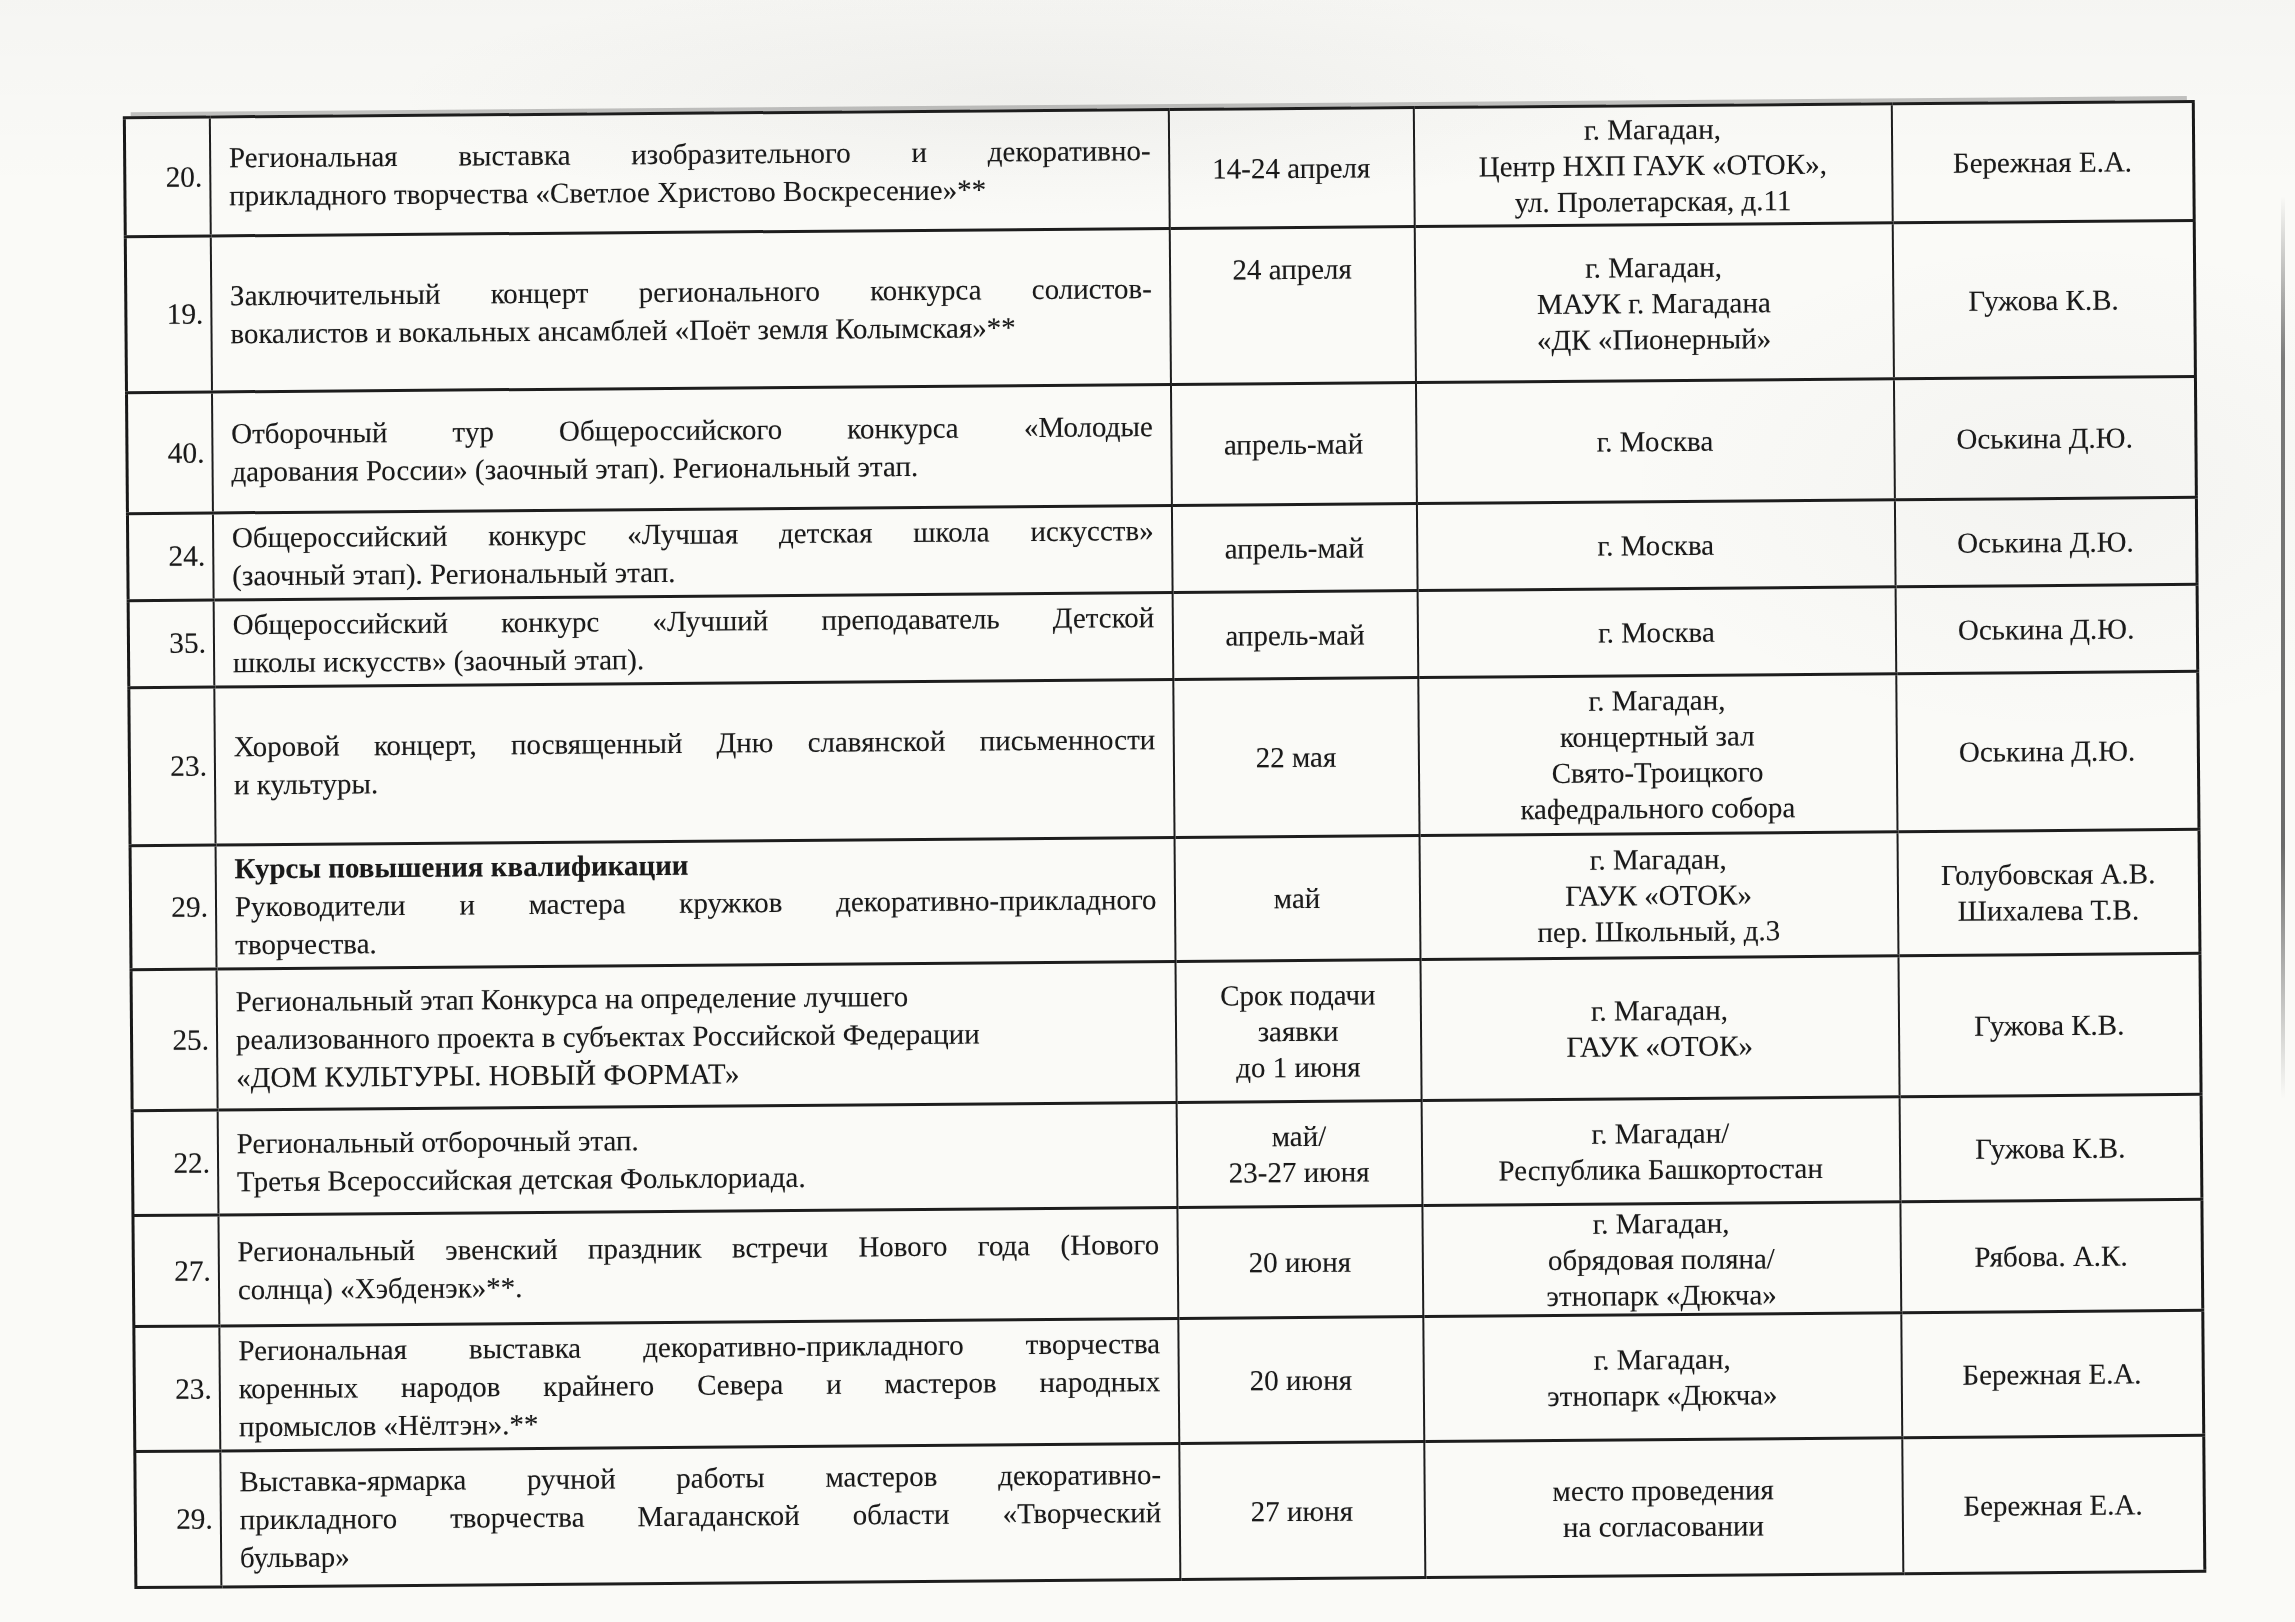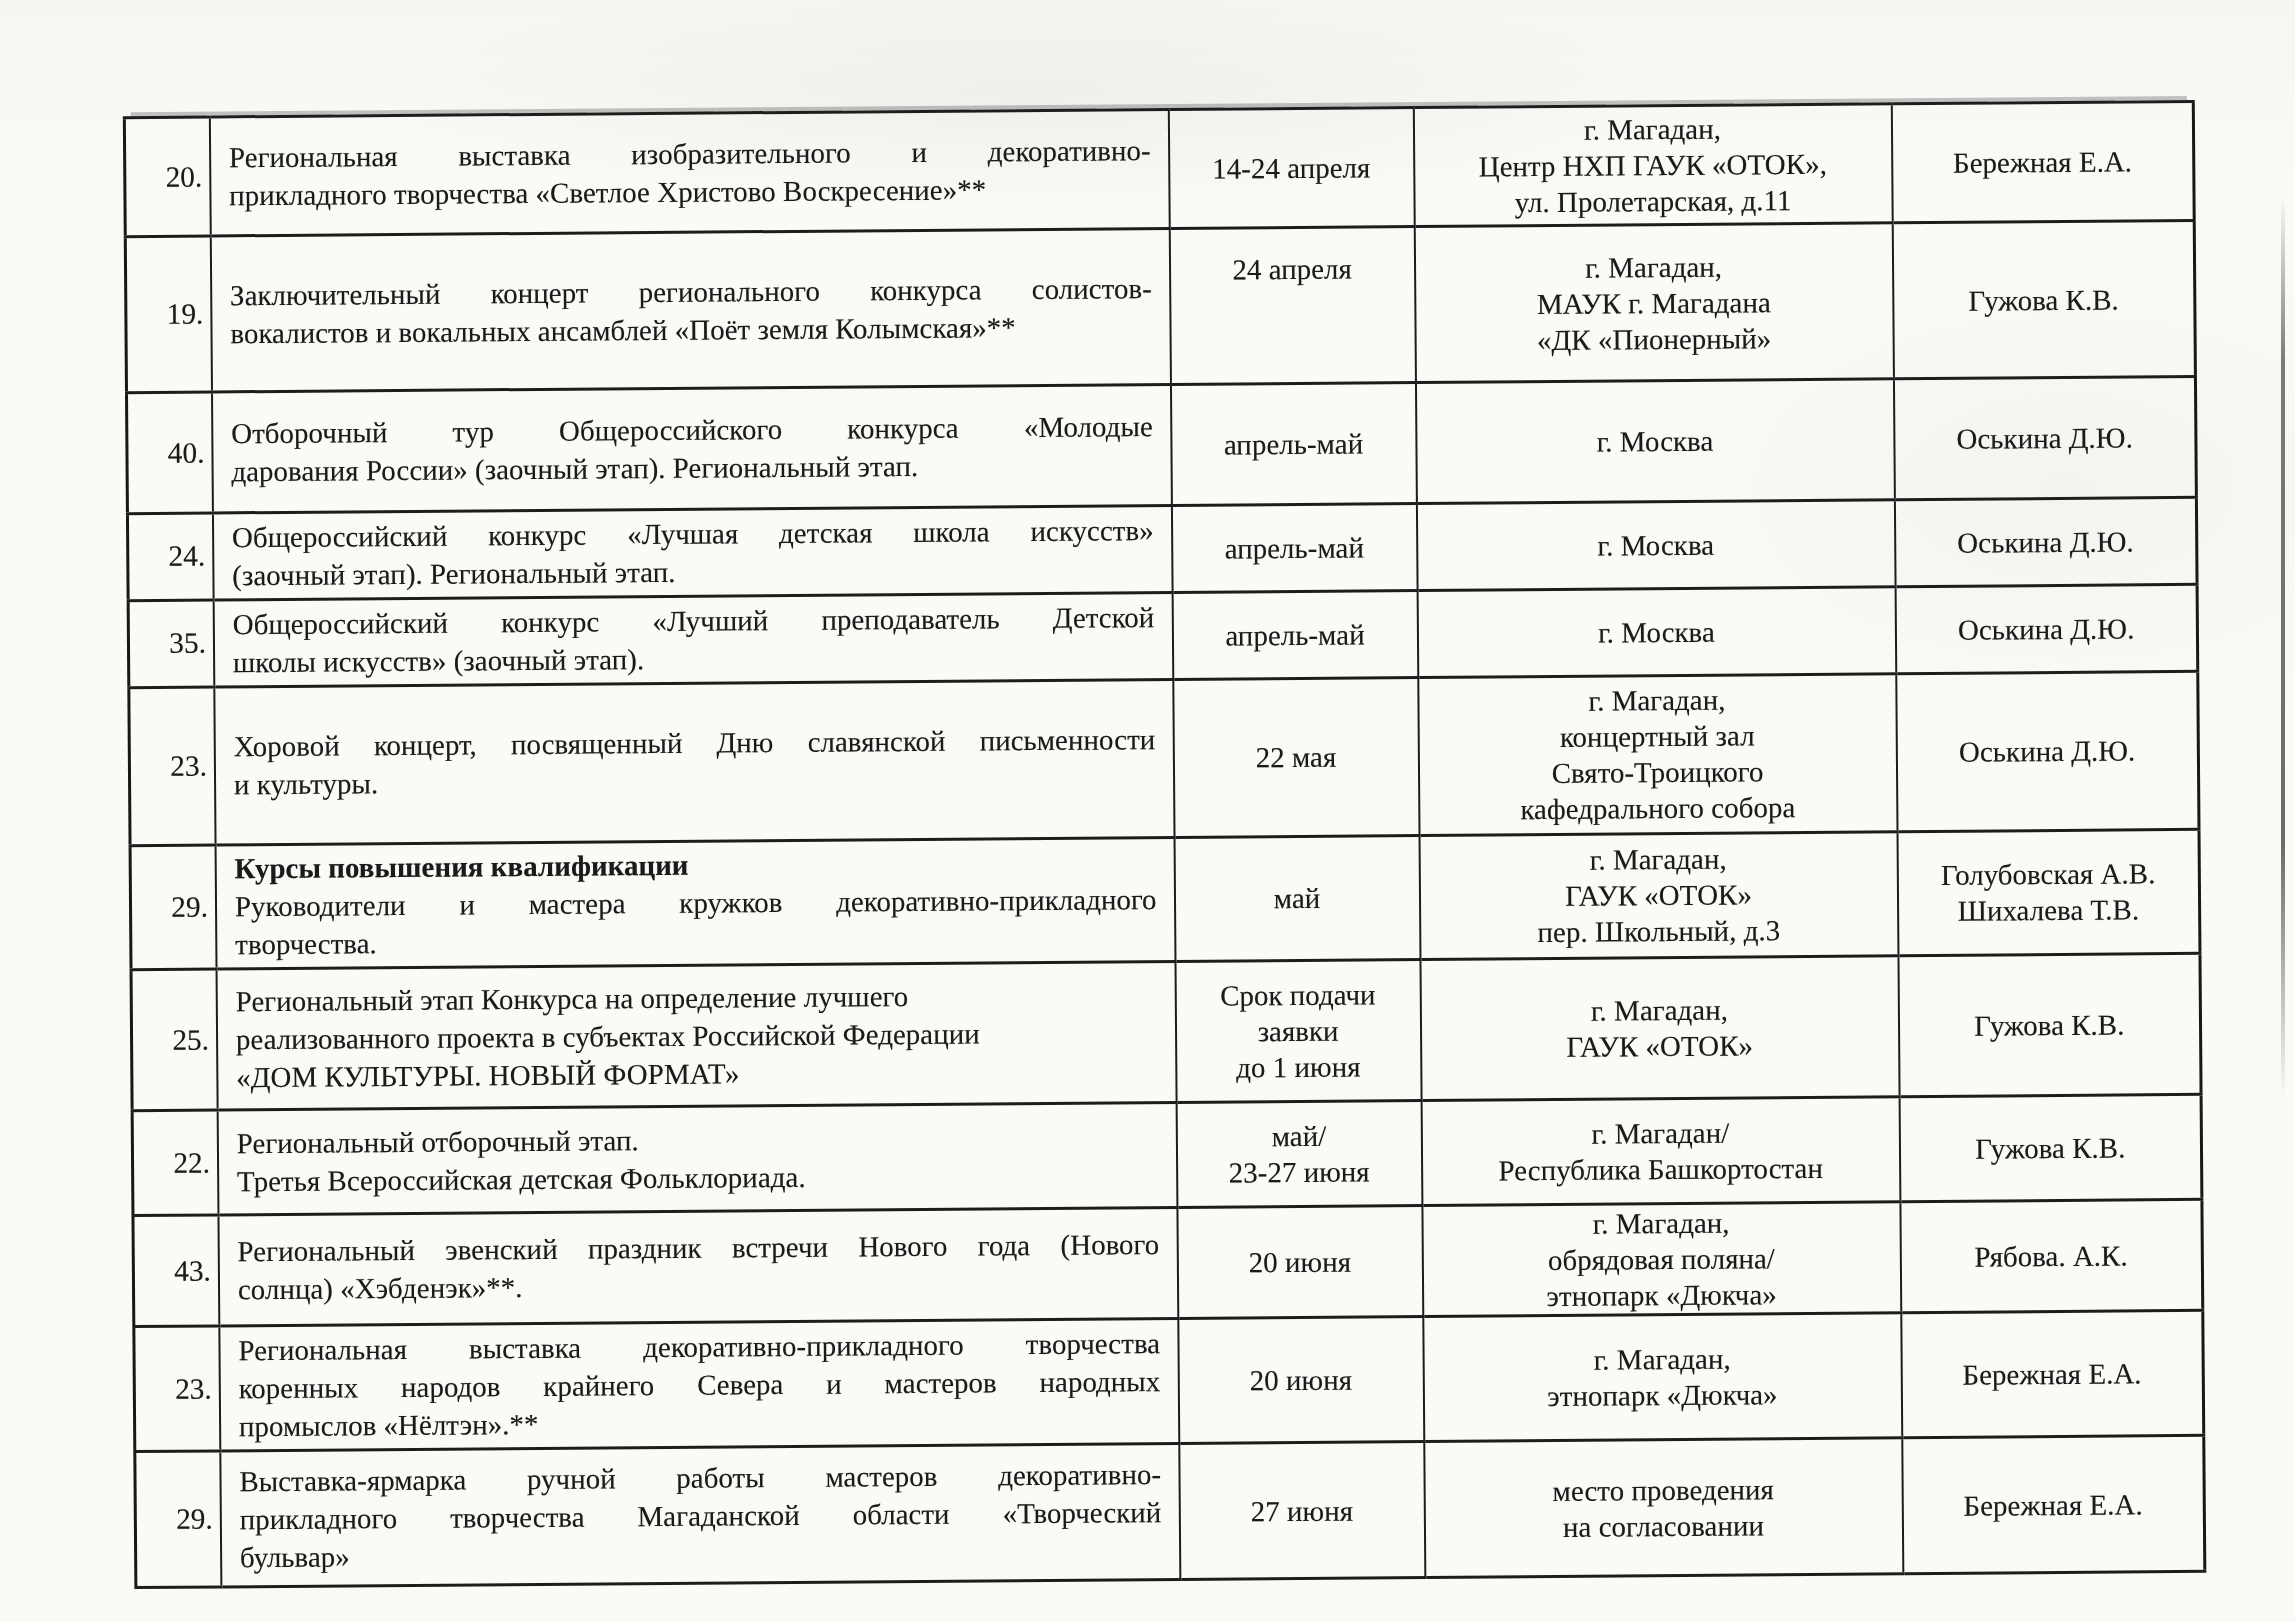--- a/index.html
+++ b/index.html
@@ -230,21 +230,21 @@
             </td>
             <td class="c-mid">
               <div class="ln">г. Магадан/</div>
               <div class="ln">Республика Башкортостан</div>
             </td>
             <td class="c-mid">
               <div class="ln">Гужова К.В.</div>
             </td>
           </tr>
           <tr style="height: 110px;">
-            <td class="c-num">43.</td>
+            <td class="c-num">27.</td>
             <td class="c-event">
               <div class="ln jst">Региональный эвенский праздник встречи Нового года (Нового</div>
               <div class="ln">солнца) «Хэбденэк»**.</div>
             </td>
             <td class="c-mid">
               <div class="ln">20 июня</div>
             </td>
             <td class="c-mid">
               <div class="ln">г. Магадан,</div>
               <div class="ln">обрядовая поляна/</div>

